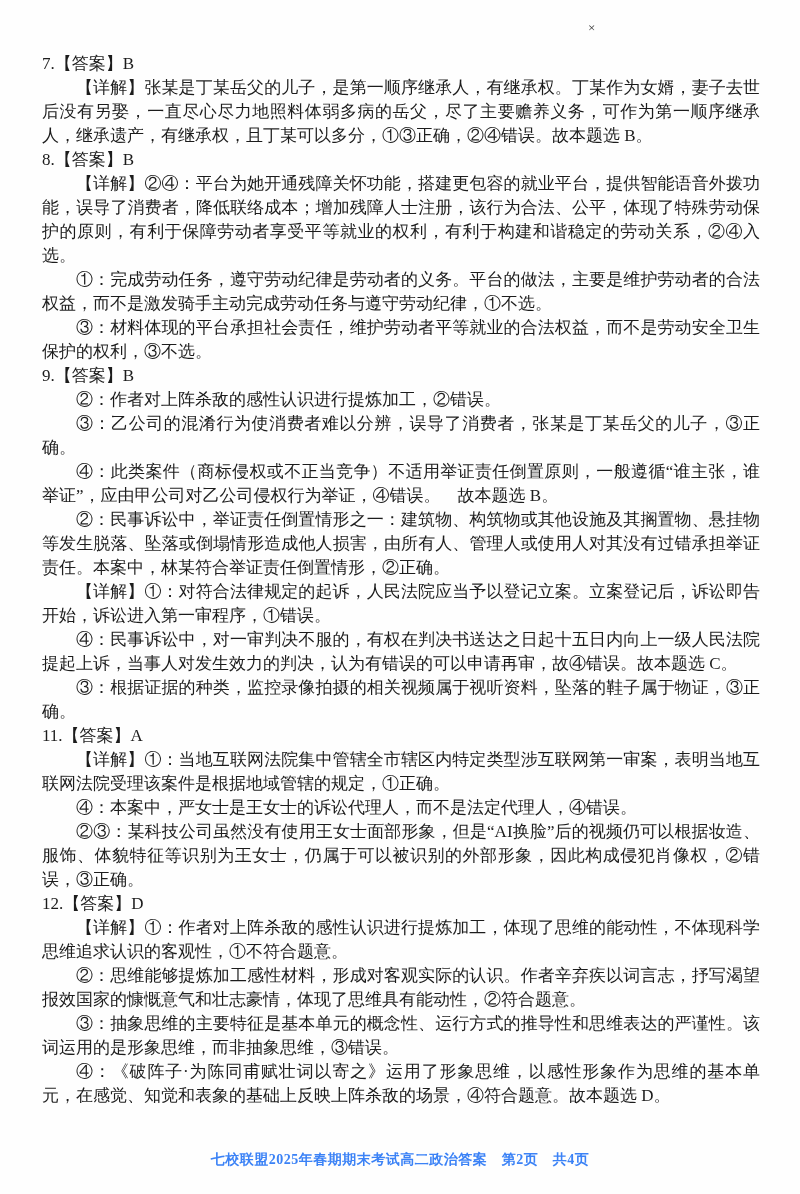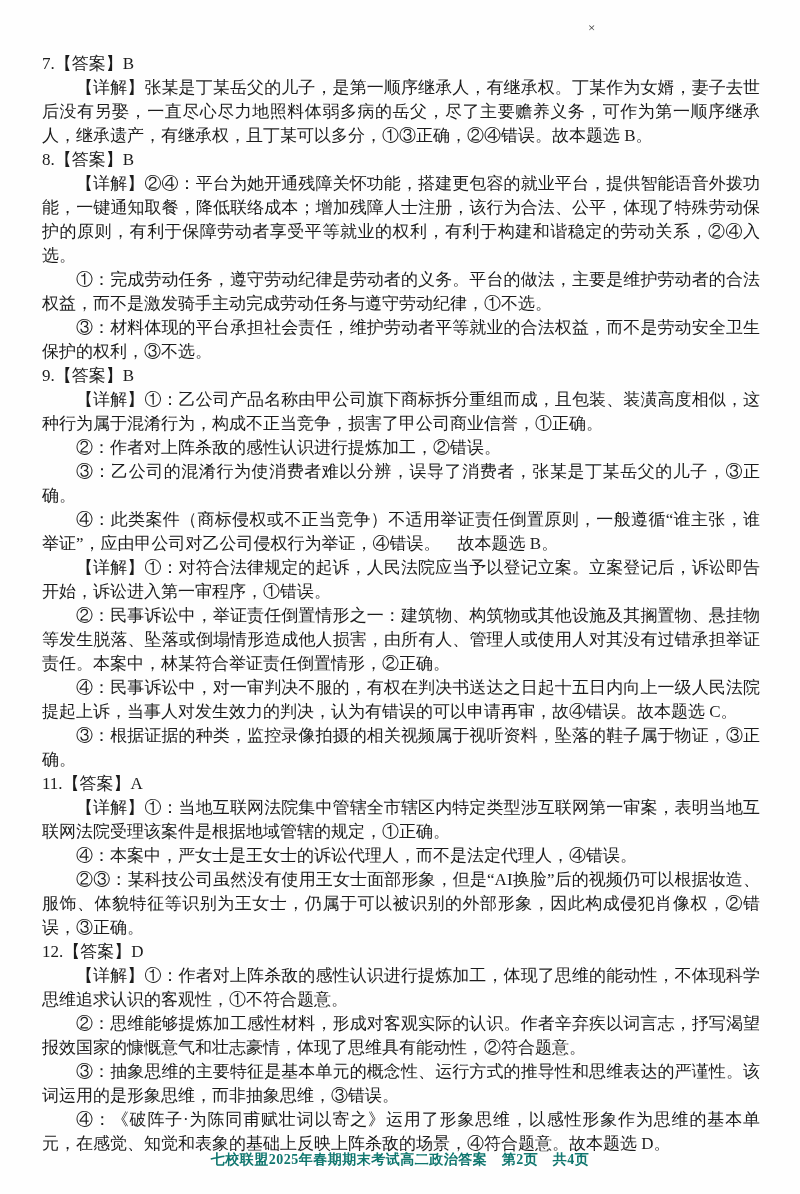--- a/index.html
+++ b/index.html
@@ -38,50 +38,49 @@
     text-indent: 2em;
   }
   .footer {
     position: absolute;
     left: 0;
     right: 0;
     bottom: 22px;
     text-align: center;
     font-size: 14px;
     font-weight: bold;
-    color: #0f766e;
+    color: #3b82f6;
     letter-spacing: 0.5px;
   }
 </style>
 </head>
 <body>
 
 <div class="page">
   <div class="stray-mark">×</div>
   <div class="content">
       <div class="question">
         <p class="answer-line">7.【答案】B</p>
         <p class="para">【详解】张某是丁某岳父的儿子，是第一顺序继承人，有继承权。丁某作为女婿，妻子去世后没有另娶，一直尽心尽力地照料体弱多病的岳父，尽了主要赡养义务，可作为第一顺序继承人，继承遗产，有继承权，且丁某可以多分，①③正确，②④错误。故本题选 B。</p>
       </div>
       <div class="question">
         <p class="answer-line">8.【答案】B</p>
-        <p class="para">【详解】②④：平台为她开通残障关怀功能，搭建更包容的就业平台，提供智能语音外拨功能，一键通知取餐，降低联络成本；增加残障人士注册，该行为合法、公平，体现了特殊劳动保护的原则，有利于保障劳动者享受平等就业的权利，有利于构建和谐稳定的劳动关系，②④入选。</p>
+        <p class="para">【详解】②④：平台为她开通残障关怀功能，搭建更包容的就业平台，提供智能语音外拨功能，误导了消费者，降低联络成本；增加残障人士注册，该行为合法、公平，体现了特殊劳动保护的原则，有利于保障劳动者享受平等就业的权利，有利于构建和谐稳定的劳动关系，②④入选。</p>
         <p class="para">①：完成劳动任务，遵守劳动纪律是劳动者的义务。平台的做法，主要是维护劳动者的合法权益，而不是激发骑手主动完成劳动任务与遵守劳动纪律，①不选。</p>
         <p class="para">③：材料体现的平台承担社会责任，维护劳动者平等就业的合法权益，而不是劳动安全卫生保护的权利，③不选。</p>
       </div>
       <div class="question">
         <p class="answer-line">9.【答案】B</p>
-        <p class="para">【详解】①：乙公司产品名称由甲公司旗下商标拆分重组而成，且包装、装潢高度相似，这种行为属于混淆行为，构成不正当竞争，损害了甲公司商业信誉，①正确。</p>
         <p class="para">②：作者对上阵杀敌的感性认识进行提炼加工，②错误。</p>
         <p class="para">③：乙公司的混淆行为使消费者难以分辨，误导了消费者，张某是丁某岳父的儿子，③正确。</p>
         <p class="para">④：此类案件（商标侵权或不正当竞争）不适用举证责任倒置原则，一般遵循“谁主张，谁举证”，应由甲公司对乙公司侵权行为举证，④错误。　故本题选 B。</p>
       </div>
       <div class="question">
+        <p class="para">②：民事诉讼中，举证责任倒置情形之一：建筑物、构筑物或其他设施及其搁置物、悬挂物等发生脱落、坠落或倒塌情形造成他人损害，由所有人、管理人或使用人对其没有过错承担举证责任。本案中，林某符合举证责任倒置情形，②正确。</p>
         <p class="para">【详解】①：对符合法律规定的起诉，人民法院应当予以登记立案。立案登记后，诉讼即告开始，诉讼进入第一审程序，①错误。</p>
-        <p class="para">②：民事诉讼中，举证责任倒置情形之一：建筑物、构筑物或其他设施及其搁置物、悬挂物等发生脱落、坠落或倒塌情形造成他人损害，由所有人、管理人或使用人对其没有过错承担举证责任。本案中，林某符合举证责任倒置情形，②正确。</p>
         <p class="para">④：民事诉讼中，对一审判决不服的，有权在判决书送达之日起十五日内向上一级人民法院提起上诉，当事人对发生效力的判决，认为有错误的可以申请再审，故④错误。故本题选 C。</p>
         <p class="para">③：根据证据的种类，监控录像拍摄的相关视频属于视听资料，坠落的鞋子属于物证，③正确。</p>
       </div>
       <div class="question">
         <p class="answer-line">11.【答案】A</p>
         <p class="para">【详解】①：当地互联网法院集中管辖全市辖区内特定类型涉互联网第一审案，表明当地互联网法院受理该案件是根据地域管辖的规定，①正确。</p>
         <p class="para">④：本案中，严女士是王女士的诉讼代理人，而不是法定代理人，④错误。</p>
         <p class="para">②③：某科技公司虽然没有使用王女士面部形象，但是“AI换脸”后的视频仍可以根据妆造、服饰、体貌特征等识别为王女士，仍属于可以被识别的外部形象，因此构成侵犯肖像权，②错误，③正确。</p>
       </div>
       <div class="question">

